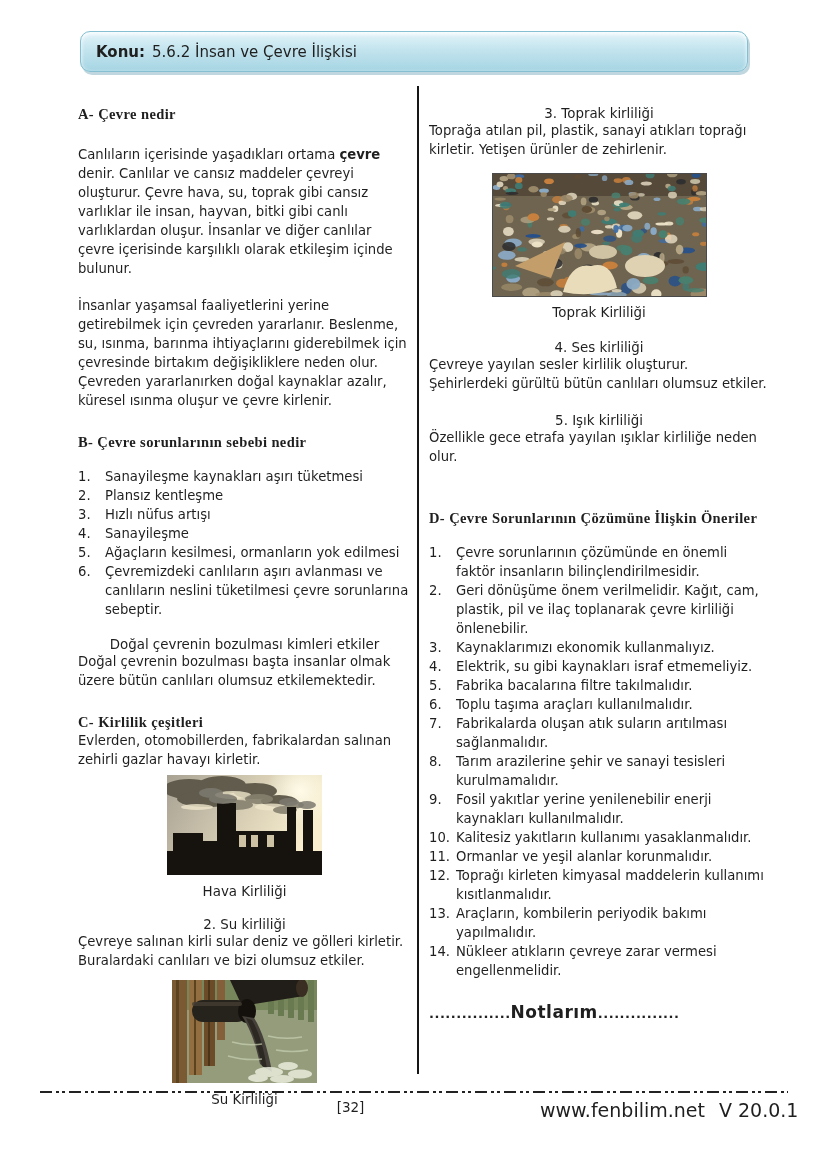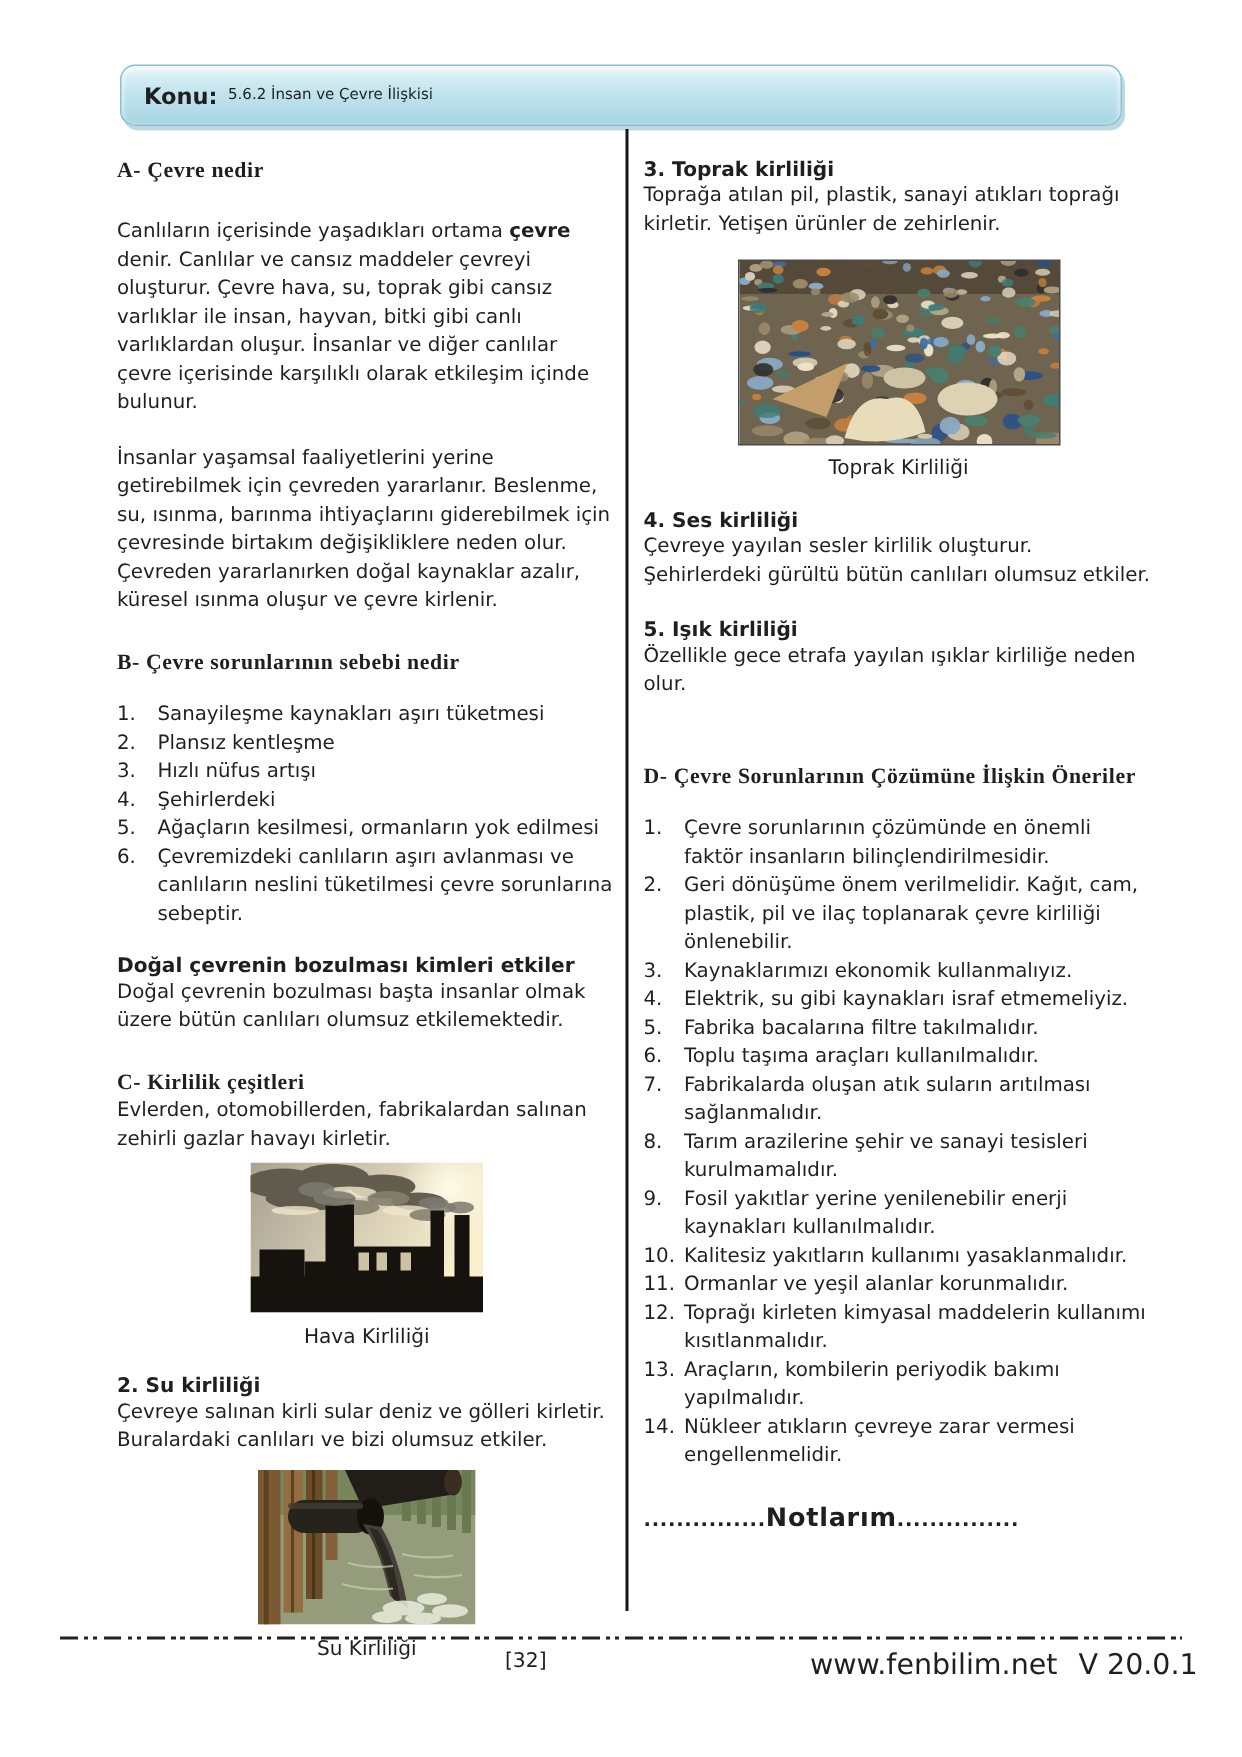--- a/index.html
+++ b/index.html
@@ -7,30 +7,30 @@
     width:828px;height:1171px;position:relative;background:#ffffff;
     font-family:"DejaVu Sans","Liberation Sans",sans-serif;color:#1f1f1f;
     overflow:hidden;
   }
   .topic-bar{
     position:absolute;left:80px;top:31px;width:668px;height:41px;
     border-radius:10px;box-sizing:border-box;
     background:linear-gradient(180deg,#e3f4f9 0%,#c3e4ee 45%,#a6d5e3 100%);
     border:1px solid #85bfd1;
     box-shadow:2px 3px 0 rgba(116,166,183,.45), inset 0 2px 4px rgba(255,255,255,.95);
-    display:flex;align-items:center;padding:0 15px;margin-top:12px;
+    display:flex;align-items:center;padding:0 15px;
   }
   .topic-label{font-weight:bold;font-size:15px;margin-right:7px;}
-  .topic-title{font-size:10px;}
+  .topic-title{font-size:15px;}
   .col-divider{position:absolute;left:417px;top:86px;width:2px;height:988px;background:#161616;}
   .col{position:absolute;top:98px;}
   .col-left{left:78px;width:333px;}
   .col-right{left:429px;width:340px;}
   .h1{font-size:14.5px;font-weight:bold;letter-spacing:.4px;margin:0;font-family:Liberation Serif, serif;}
-  .sub{font-size:13.4px;font-weight:bold;margin:0;}
+  .sub{font-size:13.4px;font-weight:normal;margin:0;text-align:center;}
   .p{font-size:13.2px;line-height:19px;margin:0;}.mt8{margin-top:8px;}.mt18{margin-top:18px;}.mt20{margin-top:20px;}
   .mt22{margin-top:22px;}.mt24{margin-top:24px;}.mt30{margin-top:30px;}
   .list{margin-top:16px;}
   .li{display:flex;font-size:13.2px;line-height:19px;}
   .li .num{flex:none;width:27px;}
   .li .txt{flex:1;}
   .fig{text-align:center;margin-top:8px;}
   .fig .imgwrap{display:inline-block;line-height:0;}
   .fig .bordered{border:1px solid #4a4a4a;}
   .caption{font-size:13.4px;margin-top:5px;text-align:center;}
@@ -79,21 +79,21 @@
         <span class="txt">Plansız kentleşme</span>
       </div>
 
       <div class="li">
         <span class="num">3.</span>
         <span class="txt">Hızlı nüfus artışı</span>
       </div>
 
       <div class="li">
         <span class="num">4.</span>
-        <span class="txt">Şehirlerdeki</span>
+        <span class="txt">Sanayileşme</span>
       </div>
 
       <div class="li">
         <span class="num">5.</span>
         <span class="txt">Ağaçların kesilmesi, ormanların yok edilmesi</span>
       </div>
 
       <div class="li">
         <span class="num">6.</span>
         <span class="txt">Çevremizdeki canlıların aşırı avlanması ve canlıların neslini tüketilmesi çevre sorunlarına sebeptir.</span>

